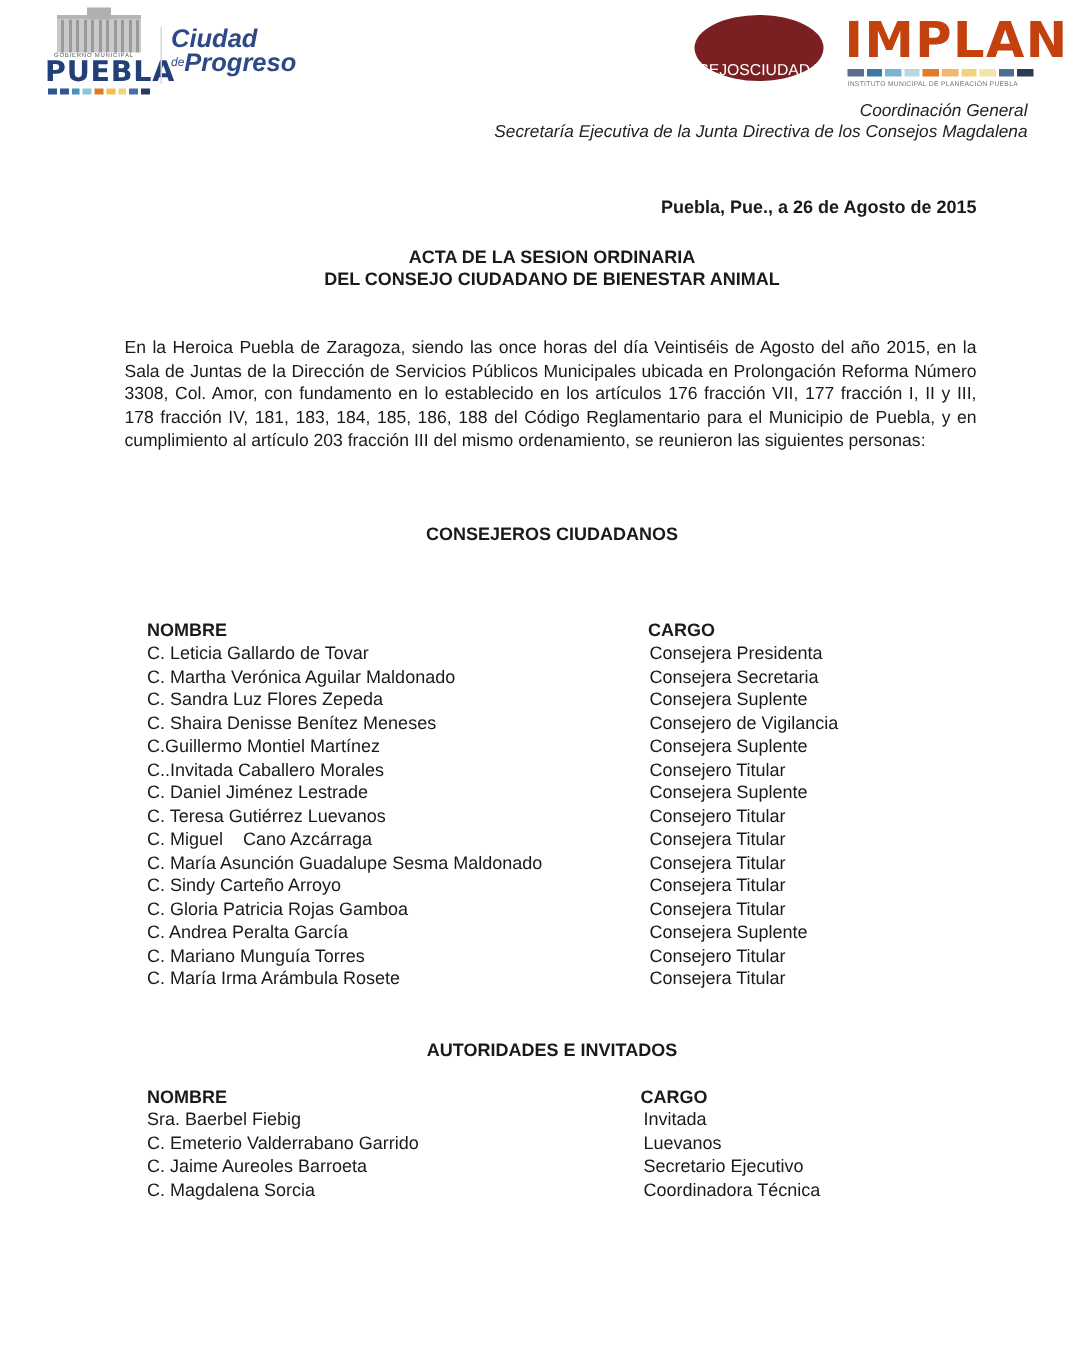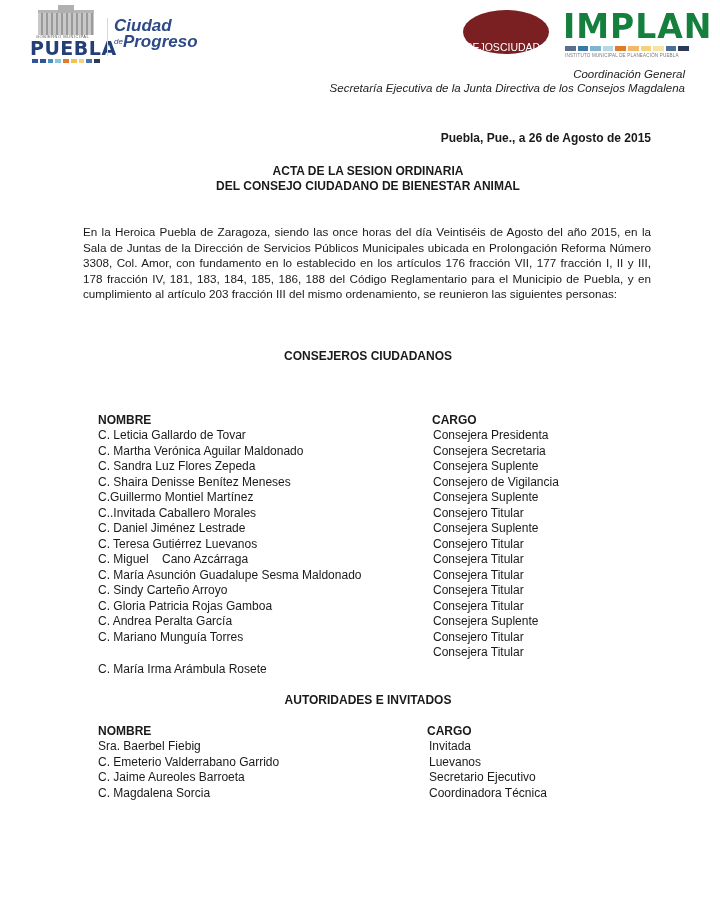--- a/index.html
+++ b/index.html
@@ -33,21 +33,21 @@
     .ciudad-logo .l2 { font-size: 17px; }
     .ciudad-logo .de { font-size: 8px; font-weight: normal; vertical-align: top; }
 
     .consejos-badge {
       left: 463px; top: 10px; width: 86px; height: 44px; border-radius: 50%;
       background: #7a1f22; color: #fff; font-size: 10.5px; font-weight: normal;
       display: flex; flex-direction: row; align-items: flex-end; justify-content: center; line-height: 13px;
     }
     .implan-logo { left: 563px; top: 10px; width: 128px; height: 50px; }
     .implan-word {
-      position: absolute; left: 0; top: 0; font-size: 33px; font-weight: bold; color: #15803d;
+      position: absolute; left: 0; top: 0; font-size: 33px; font-weight: bold; color: #c2410c;
       letter-spacing: 1px; font-family: "DejaVu Sans", sans-serif; line-height: 34px;
     }
     .implan-bar { position: absolute; left: 2px; top: 36px; width: 124px; height: 5px; display: flex; gap: 2px; }
     .implan-bar span { flex: 1; }
     .implan-sub { position: absolute; left: 2px; top: 43px; font-size: 4.5px; color: #777; letter-spacing: 0.2px; white-space: nowrap; }
 
     .coord-line1 { right: 35px; top: 68px; font-size: 11.5px; font-style: italic; color: #222; }
     .coord-line2 { right: 35px; top: 82px; font-size: 11.5px; font-style: italic; color: #222; }
 
     .date-line { right: 69px; top: 131px; font-size: 12px; font-weight: bold; }
@@ -146,21 +146,21 @@
     <div class="abs row" style="left: 98px; top: 567.5px; white-space: pre;">C. María Asunción Guadalupe Sesma Maldonado</div>
     <div class="abs row" style="left: 433px; top: 567.5px; white-space: pre;">Consejera Titular</div>
     <div class="abs row" style="left: 98px; top: 583px; white-space: pre;">C. Sindy Carteño Arroyo</div>
     <div class="abs row" style="left: 433px; top: 583px; white-space: pre;">Consejera Titular</div>
     <div class="abs row" style="left: 98px; top: 598.5px; white-space: pre;">C. Gloria Patricia Rojas Gamboa</div>
     <div class="abs row" style="left: 433px; top: 598.5px; white-space: pre;">Consejera Titular</div>
     <div class="abs row" style="left: 98px; top: 614px; white-space: pre;">C. Andrea Peralta García</div>
     <div class="abs row" style="left: 433px; top: 614px; white-space: pre;">Consejera Suplente</div>
     <div class="abs row" style="left: 98px; top: 629.5px; white-space: pre;">C. Mariano Munguía Torres</div>
     <div class="abs row" style="left: 433px; top: 629.5px; white-space: pre;">Consejero Titular</div>
-    <div class="abs row" style="left: 98px; top: 645px; white-space: pre; margin-top: 17px;">C. María Irma Arámbula Rosete</div>
+    <div class="abs row" style="left: 98px; top: 645px; white-space: pre;">C. María Irma Arámbula Rosete</div>
     <div class="abs row" style="left: 433px; top: 645px; white-space: pre;">Consejera Titular</div>
   </div>
 
 <div class="abs section-title sec2">AUTORIDADES  E INVITADOS</div>
 
 <div class="abs col-head" style="left:98px; top:724px;">NOMBRE</div>
 <div class="abs col-head" style="left:427px; top:724px;">CARGO</div>
 <div id="autoridades-rows">
     <div class="abs row" style="left: 98px; top: 739px; white-space: pre;">Sra. Baerbel Fiebig</div>
     <div class="abs row" style="left: 429px; top: 739px; white-space: pre;">Invitada</div>

